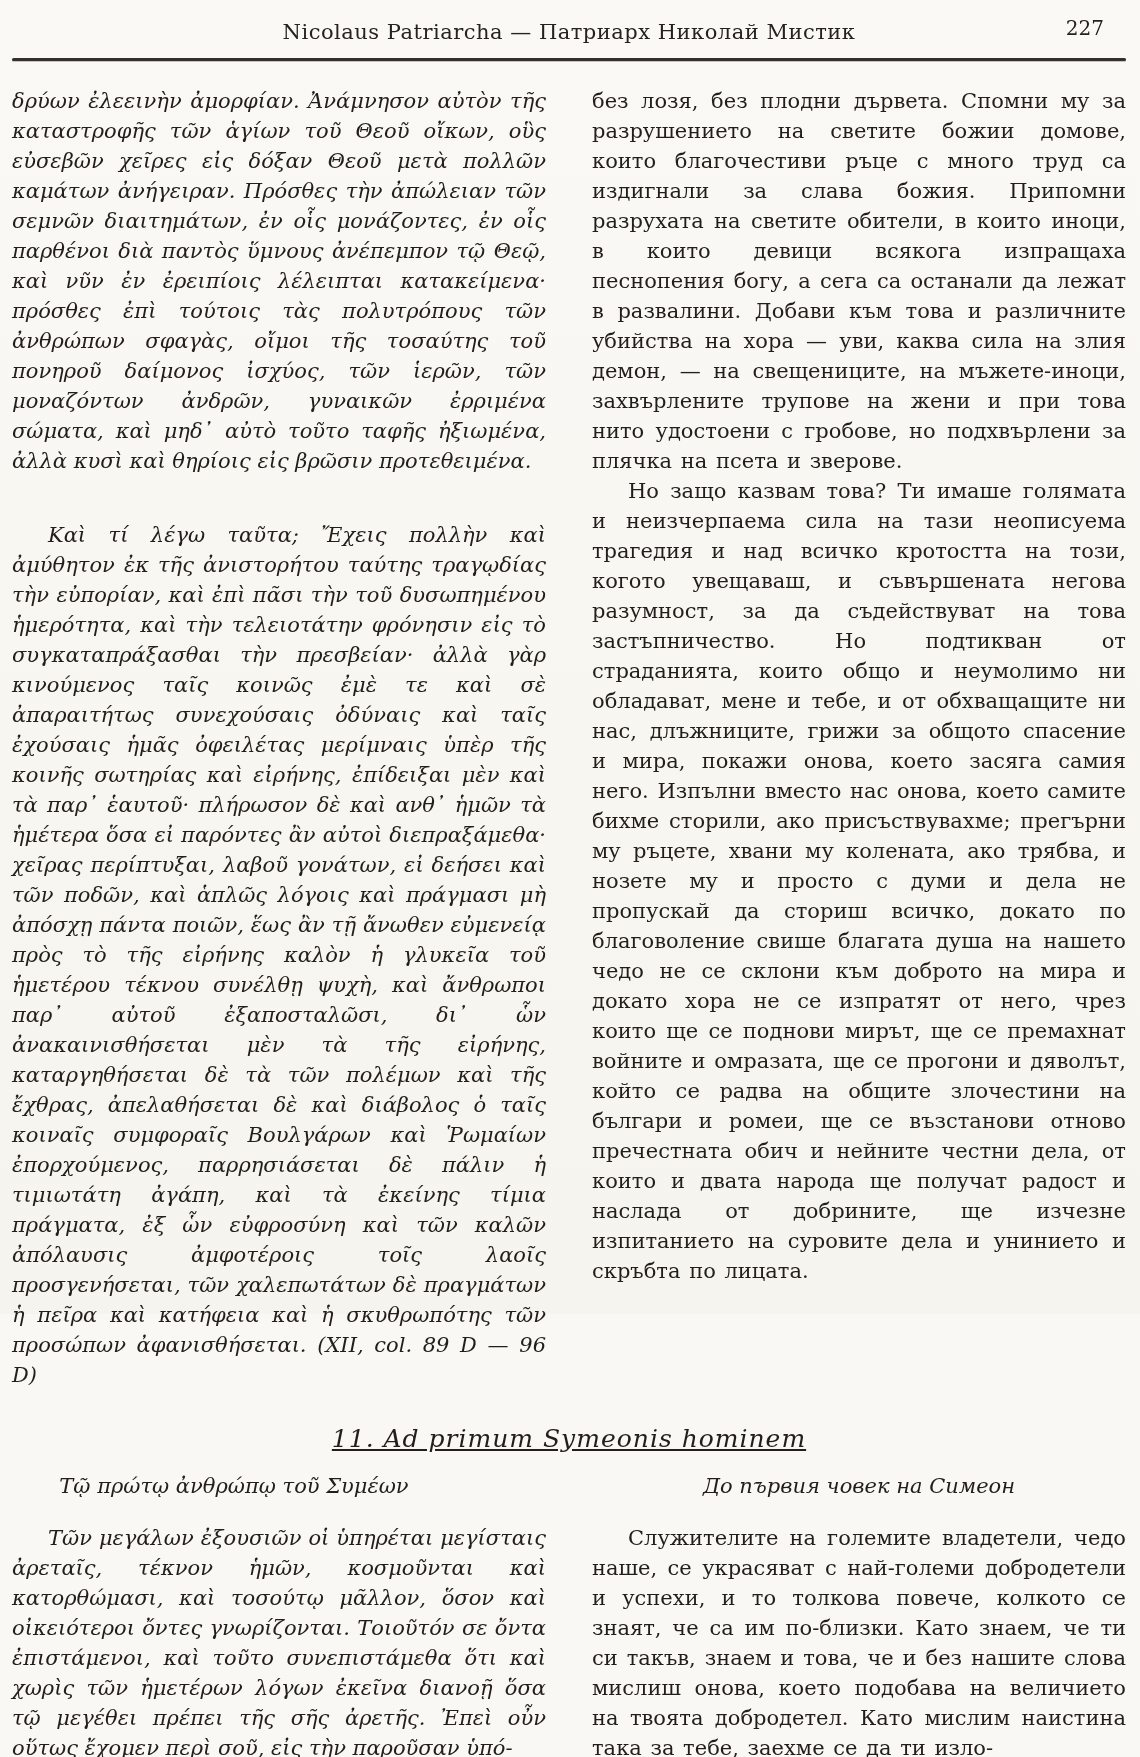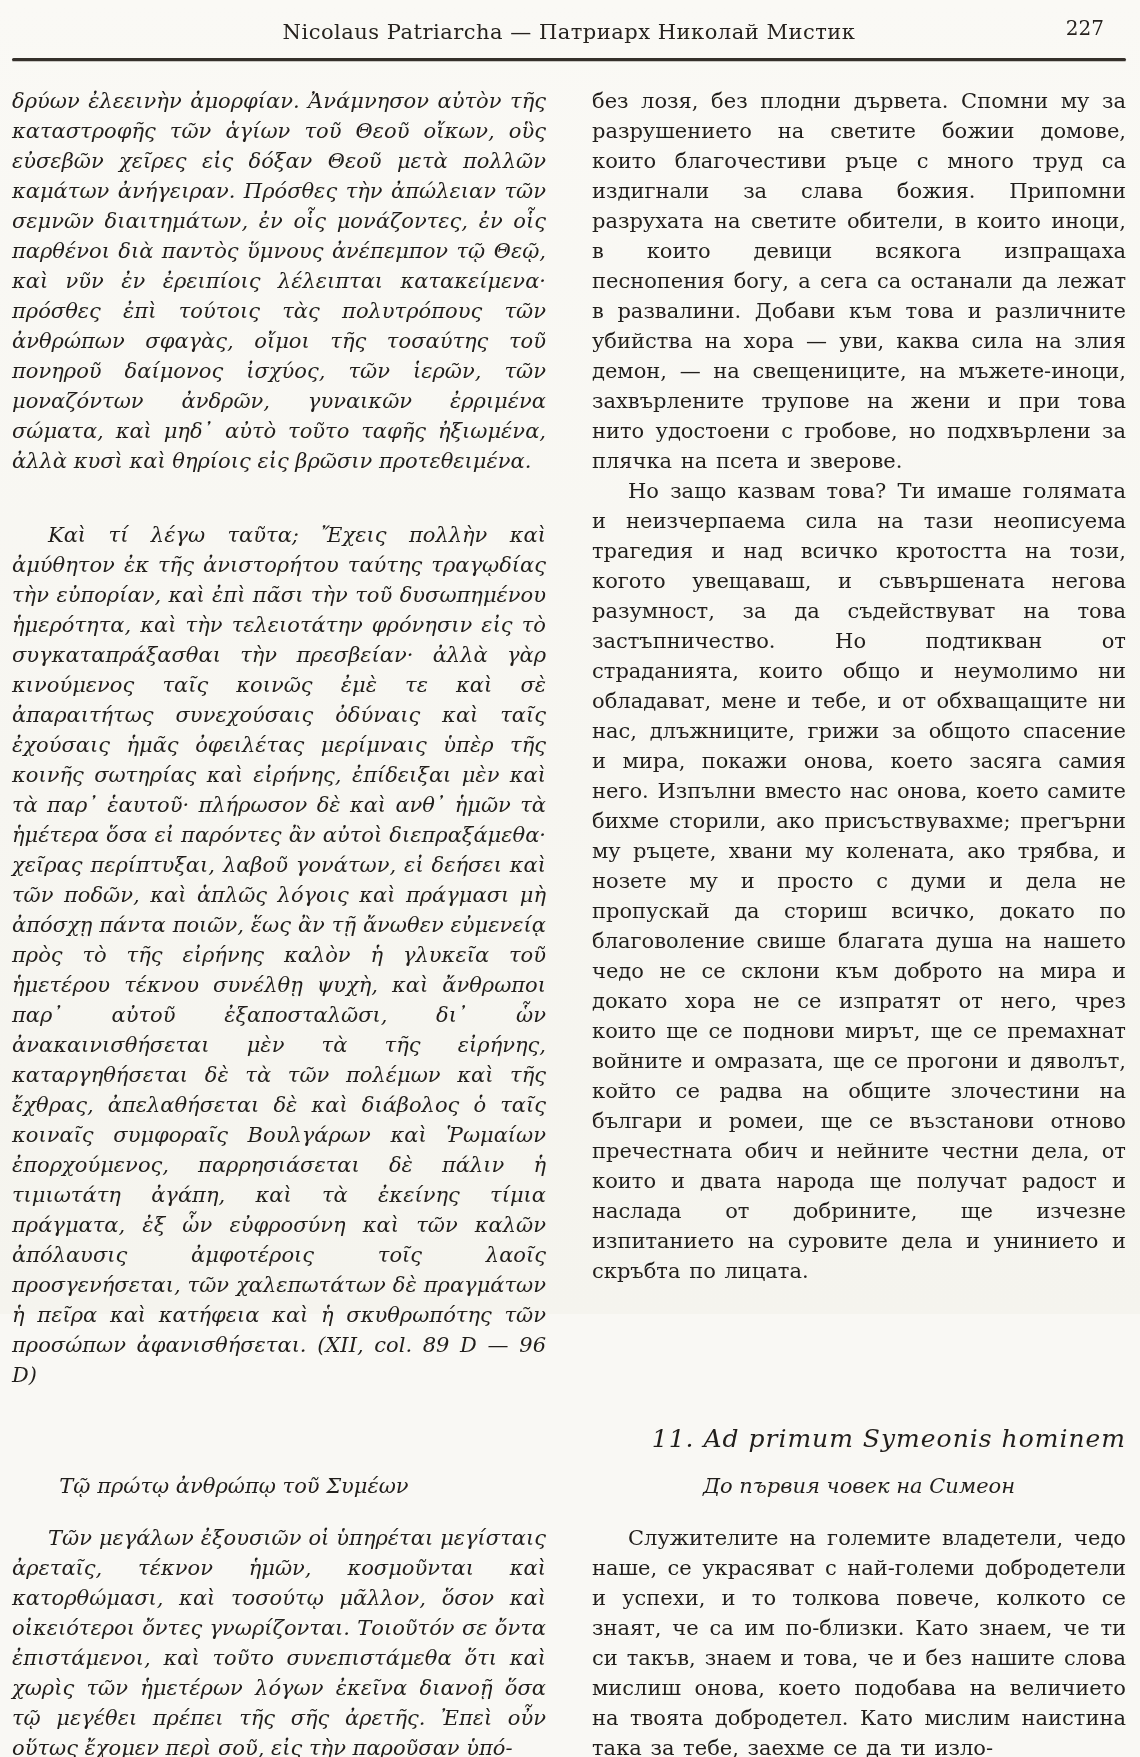--- a/index.html
+++ b/index.html
@@ -60,26 +60,27 @@
     font-family: "DejaVu Serif", serif;
   }
   .col-bulgarian p {
     font-family: "DejaVu Serif", serif;
     word-spacing: 2px;
   }
   .col-greek p + p { margin-top: 44px; }
   .indent { text-indent: 36px; }
   .section-heading {
     margin: 34px 0 0 0;
-    text-align: right;
+    text-align: center;
     font-size: 25px;
     font-weight: normal;
     font-style: italic;
     letter-spacing: 1px;
     font-family: "DejaVu Serif", serif;
+    text-decoration: underline;
   }
   .sub-columns { margin-top: 18px; }
   .subheading {
     font-size: 21px;
     font-style: italic;
     text-align: center;
     line-height: 30px;
   }
   .subheading.greek { padding-right: 90px; }
   .col .body-after-sub { margin-top: 22px; }

